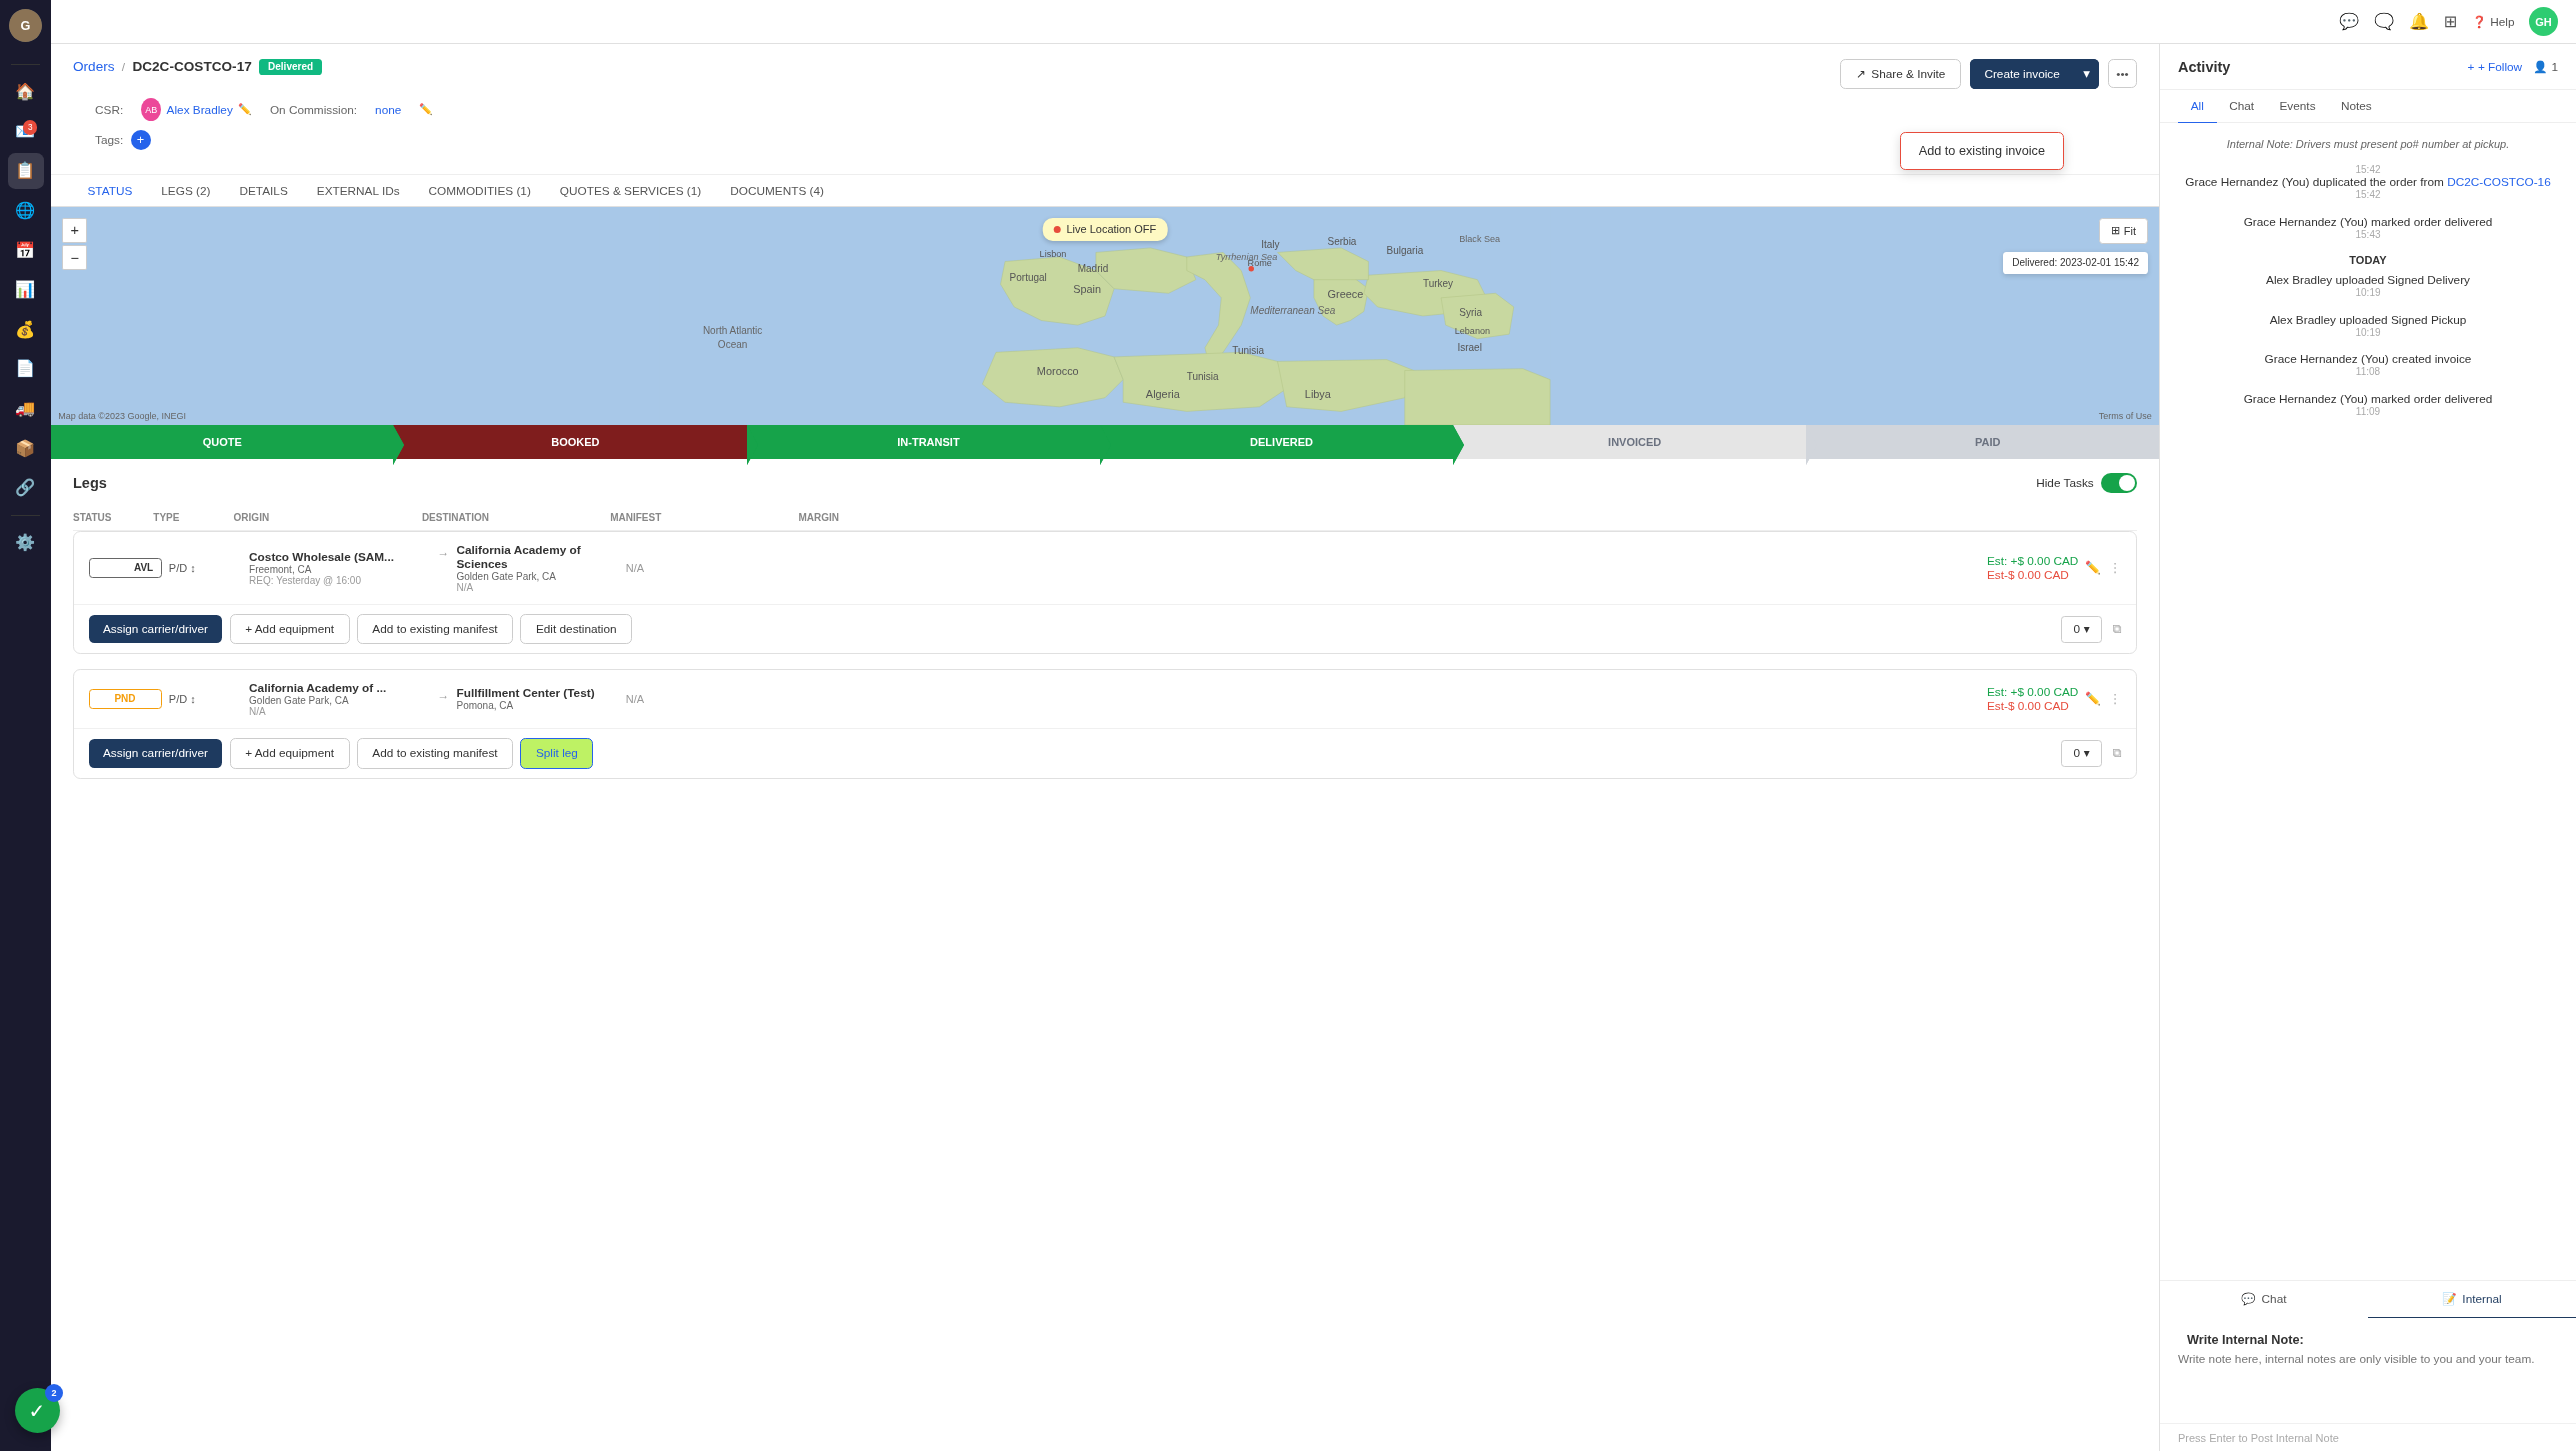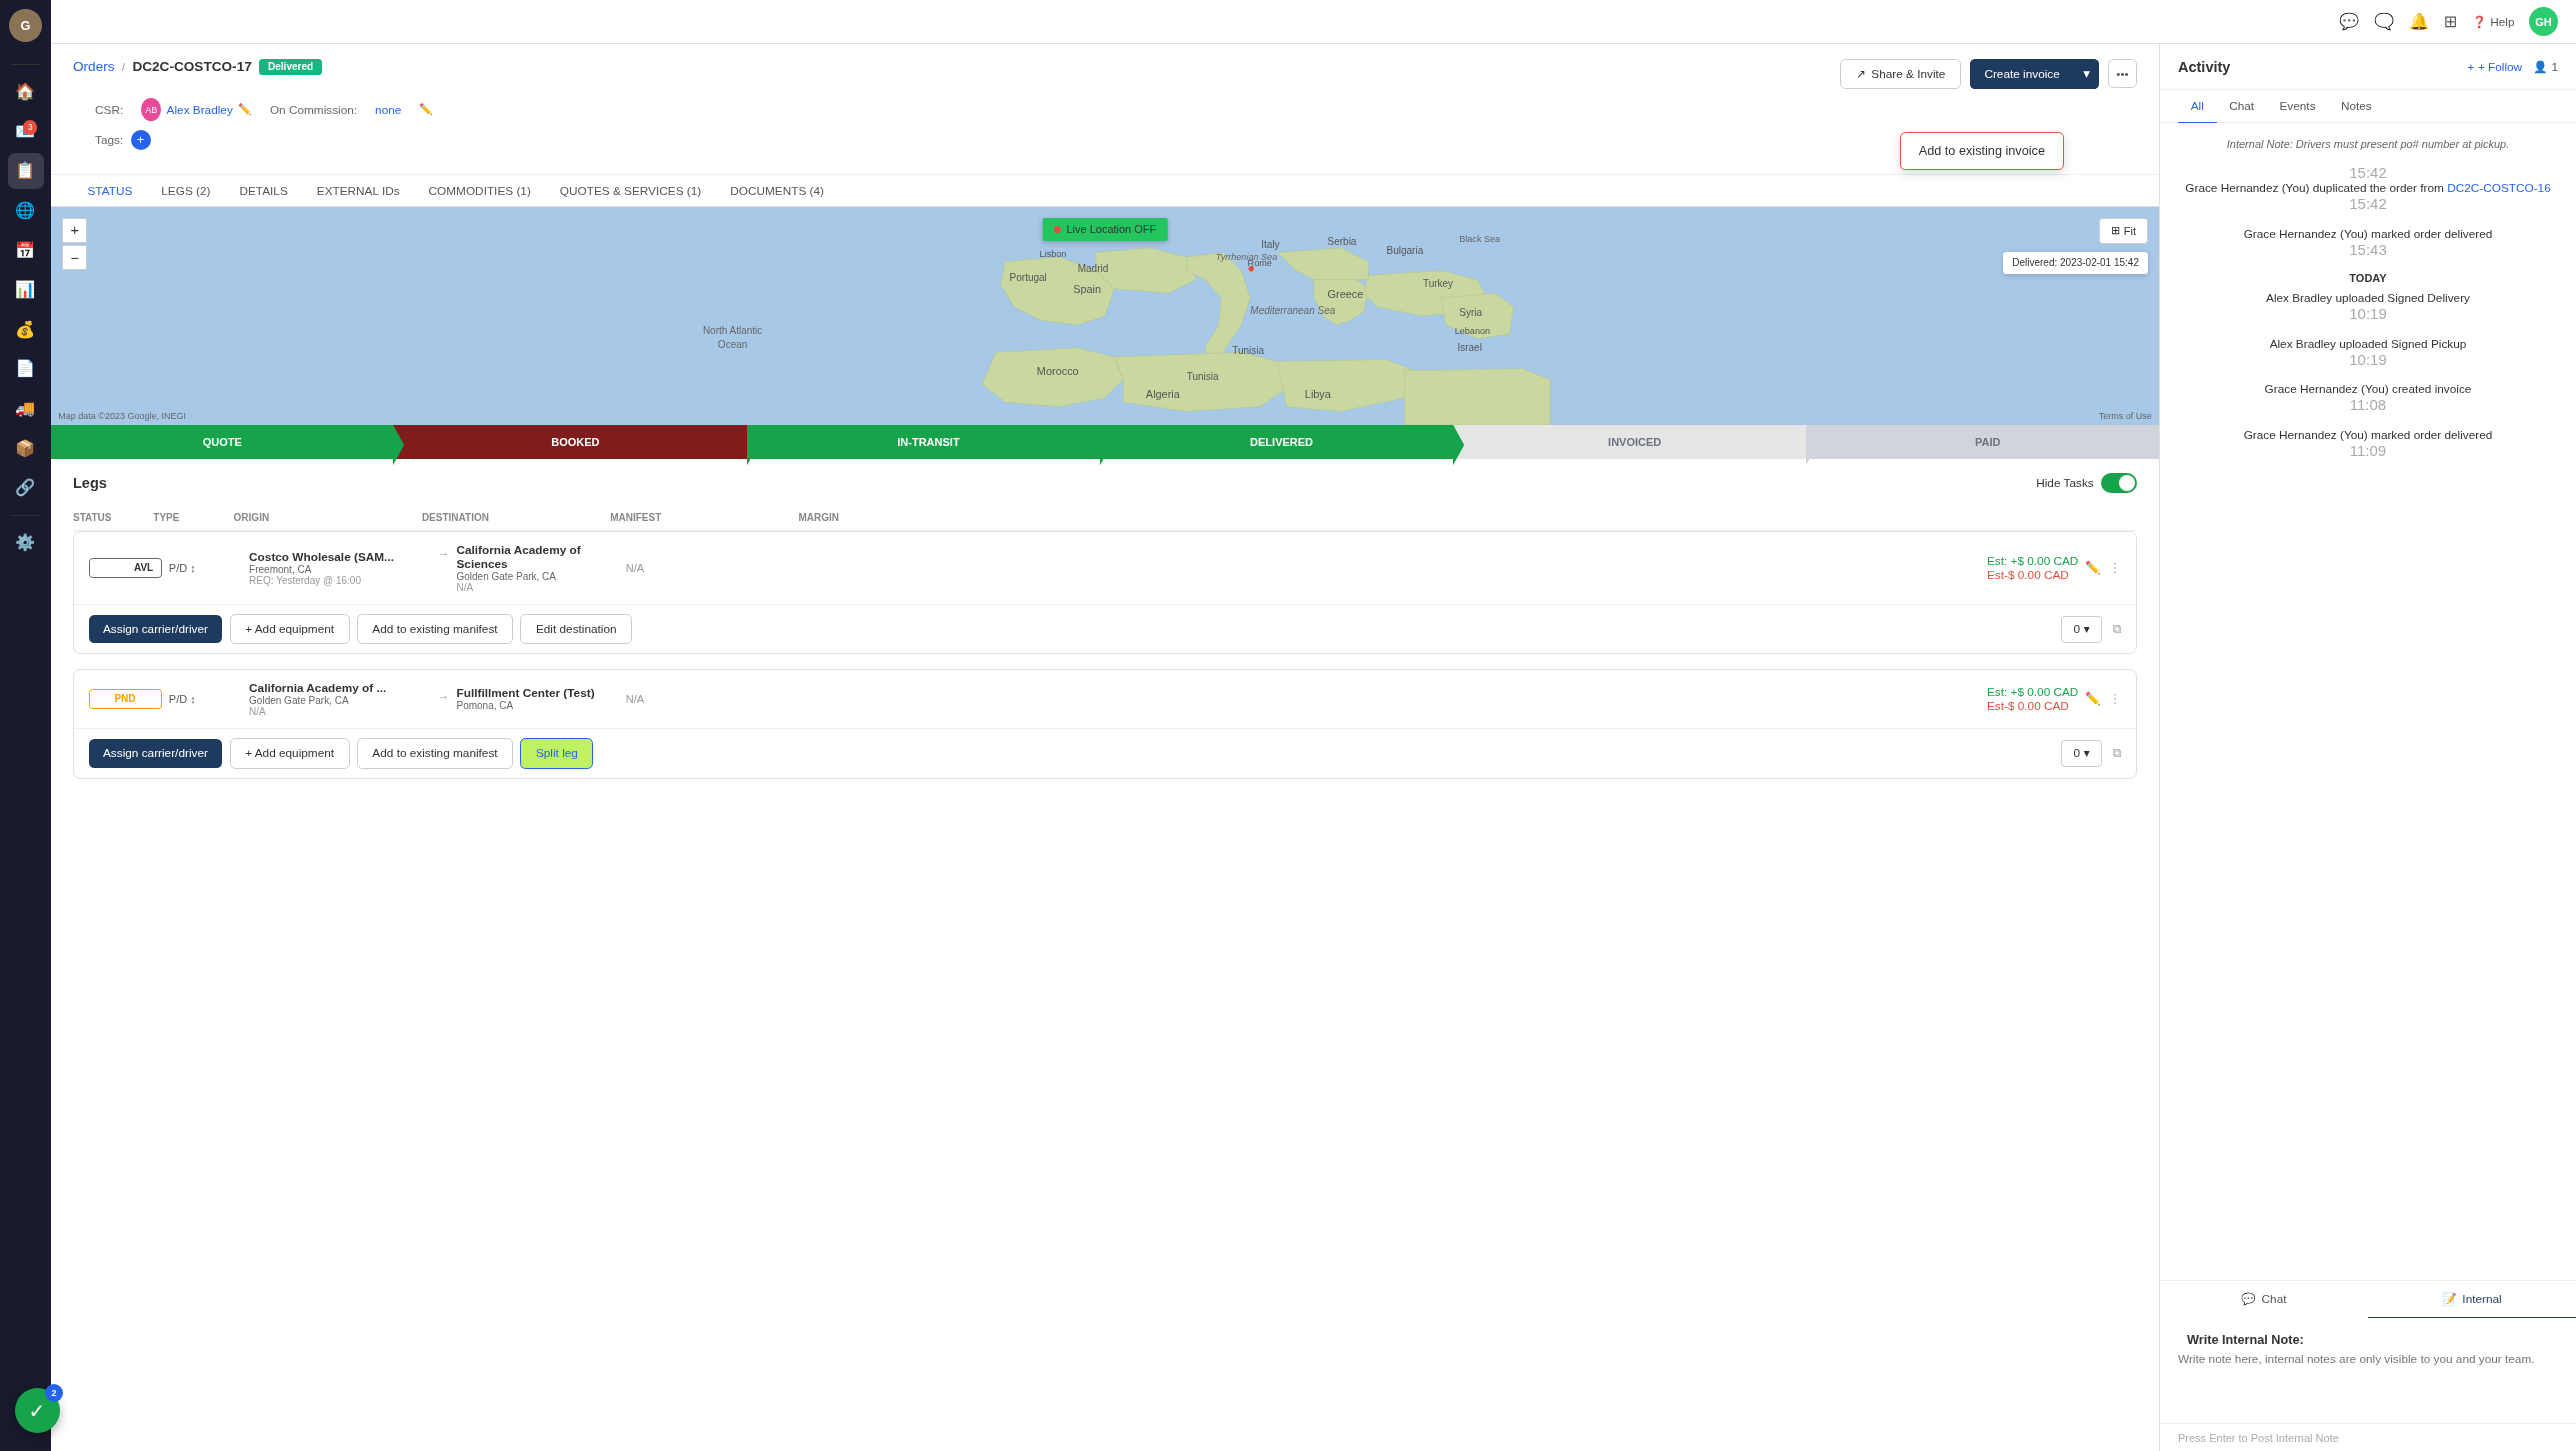--- a/index.html
+++ b/index.html
@@ -68,21 +68,21 @@
 
     
     .order-tabs { display: flex; gap: 0; border-bottom: 1.8px solid #e0e0e0; padding: 0 22px; }
     .order-tab { padding: 9px 14.5px; font-size: 11.8px; cursor: pointer; color: #555; border-bottom: 1.8px solid transparent; margin-bottom: -1.8px; }
     .order-tab.active { color: #2563eb; border-bottom-color: #2563eb; font-weight: 500; }
 
     
     .map-container { position: relative; height: 218px; background: #a8c8e8; overflow: hidden; }
     .map-controls { position: absolute; top: 11px; left: 11px; display: flex; flex-direction: column; gap: 1.8px; }
     .map-btn { width: 25.4px; height: 25.4px; background: #fff; border: 0.9px solid #ccc; display: flex; align-items: center; justify-content: center; cursor: pointer; font-size: 14.5px; color: #333; border-radius: 1.8px; }
-    .map-live-location { position: absolute; top: 11px; left: 50%; transform: translateX(-50%); background: #22c55e; padding: 5.4px 11px; border-radius: 2px; font-size: 11px; display: flex; align-items: center; gap: 5.4px; box-shadow: 0 1.8px 5.4px rgba(0,0,0,0.2); }
+    .map-live-location { position: absolute; top: 11px; left: 50%; transform: translateX(-50%); background: #fef9c3; padding: 5.4px 11px; border-radius: 10px; font-size: 11px; display: flex; align-items: center; gap: 5.4px; box-shadow: 0 1.8px 5.4px rgba(0,0,0,0.2); }
     .live-dot { width: 7.3px; height: 7.3px; border-radius: 50%; background: #e74c3c; }
     .map-fit-btn { position: absolute; top: 11px; right: 11px; background: #fff; padding: 5.4px 11px; border-radius: 3.6px; font-size: 11px; cursor: pointer; border: 0.9px solid #ccc; display: flex; align-items: center; gap: 3.6px; }
     .map-delivery-info { position: absolute; top: 45px; right: 11px; background: #fff; padding: 5.4px 9px; border-radius: 3.6px; font-size: 10px; color: #333; box-shadow: 0 1.8px 5.4px rgba(0,0,0,0.15); }
     .map-attribution { position: absolute; bottom: 3.6px; left: 7.3px; font-size: 9px; color: #666; }
     .map-terms { position: absolute; bottom: 3.6px; right: 7.3px; font-size: 9px; color: #666; }
 
     
     .map-svg { position: absolute; top: 0; left: 0; width: 100%; height: 100%; }
 
     
@@ -139,21 +139,21 @@
 
     .activity-tabs { display: flex; gap: 0; padding: 0 18px; border-bottom: 0.9px solid #eee; }
     .activity-tab { padding: 9px 12.7px; font-size: 11.8px; cursor: pointer; color: #555; border-bottom: 1.8px solid transparent; margin-bottom: -0.9px; }
     .activity-tab.active { color: #2563eb; border-bottom-color: #2563eb; font-weight: 500; }
 
     .activity-feed { flex: 1; overflow-y: auto; padding: 14.5px 18px; }
     .activity-item { margin-bottom: 14.5px; }
     .activity-note { font-size: 11px; color: #666; font-style: italic; text-align: center; }
     .activity-event { font-size: 11.8px; color: #333; text-align: center; }
     .activity-event a { color: #2563eb; }
-    .activity-time { font-size: 15px; color: #aaa; text-align: center; }
+    .activity-time { font-size: 10px; color: #aaa; text-align: center; }
     .activity-day { font-size: 11px; font-weight: 700; text-align: center; color: #333; margin: 11px 0 7.3px; }
 
     
     .chat-bottom { border-top: 0.9px solid #eee; }
     .chat-tabs { display: flex; }
     .chat-tab { flex: 1; padding: 11px; text-align: center; font-size: 11.8px; cursor: pointer; color: #555; border-bottom: 1.8px solid transparent; display: flex; align-items: center; justify-content: center; gap: 5.4px; }
     .chat-tab.active { color: #1e3a5f; border-bottom-color: #1e3a5f; font-weight: 500; }
     .internal-note-area { padding: 14.5px 18px; }
     .internal-note-title { font-size: 12.7px; font-weight: 600; margin-bottom: 5.4px; margin-left: 9px; }
     .internal-note-input { width: 100%; min-height: 54px; border: none; outline: none; font-size: 11.8px; color: #999; resize: none; font-family: inherit; }

